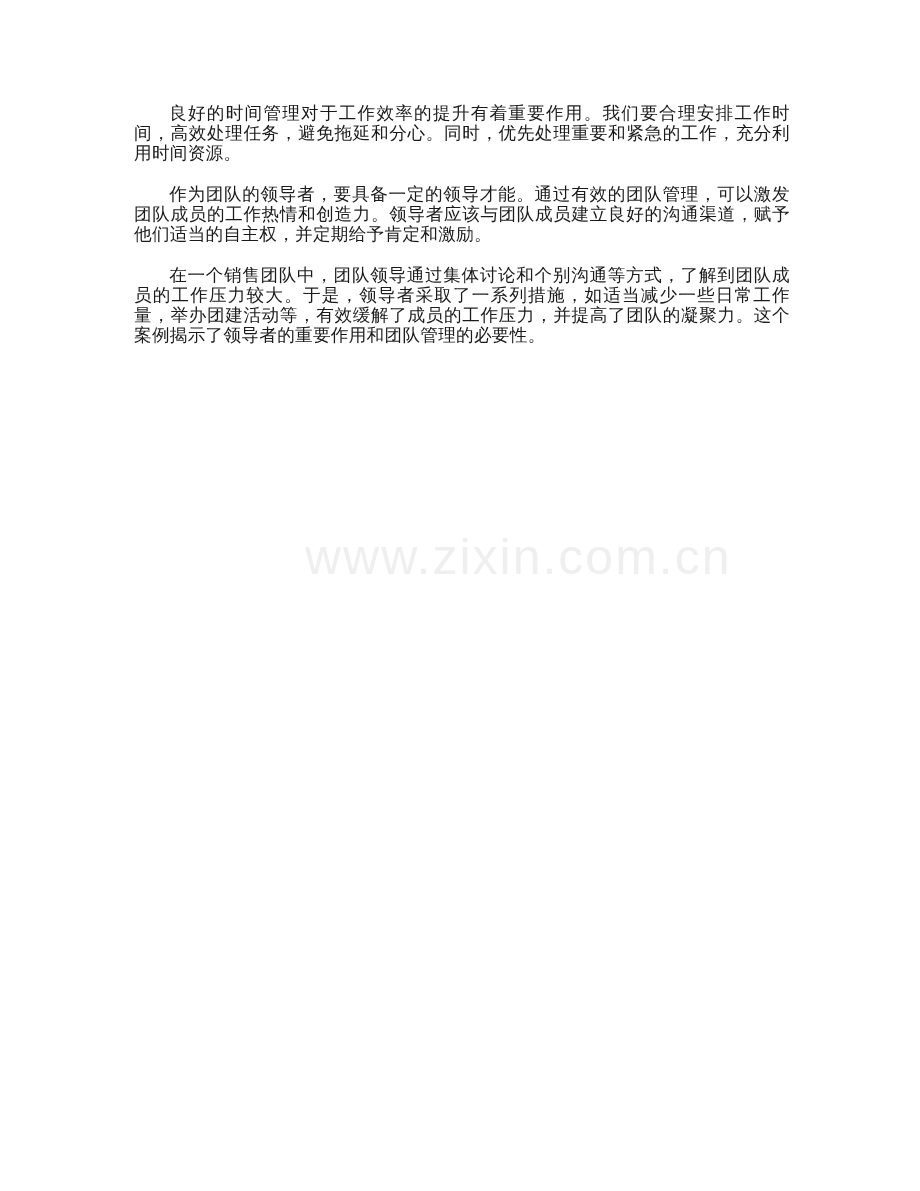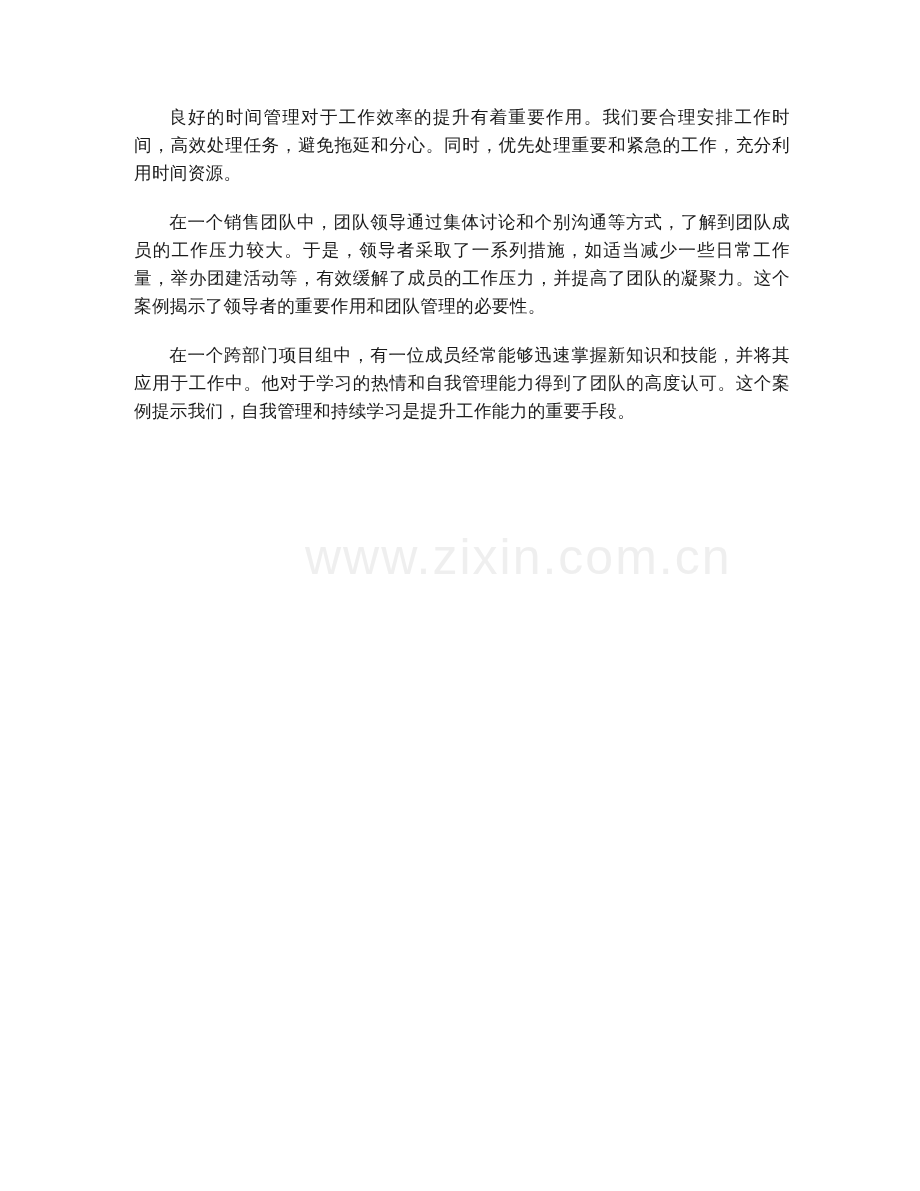--- a/index.html
+++ b/index.html
@@ -2,30 +2,30 @@
 <html><head>
   <meta charset="utf-8">
   <style>
     html, body { margin: 0; padding: 0; background: #ffffff; }
     body { width: 920px; height: 1191px; position: relative; overflow: hidden; }
     .page {
       position: absolute; left: 134px; top: 103px; width: 664px;
       font-family: "DejaVu Serif", "Liberation Serif", serif;
       font-size: 17.6px; color: #1a1a1a;
     }
-    .para { margin: 0 8px 21px 0; line-height: 28px; text-indent: 2em; text-align: justify; letter-spacing: 0.3px; font-family: Liberation Serif, serif; }
+    .para { margin: 0 8px 21px 0; line-height: 20px; text-indent: 2em; text-align: justify; letter-spacing: 0.3px; font-family: Liberation Serif, serif; }
     .heading { margin: 0 0 21px 0; line-height: 36px; text-indent: 1.7em; letter-spacing: 0.3px; }
     .watermark {
       position: absolute; left: 305px; top: 528px;
       font-family: "Liberation Sans", sans-serif; font-size: 50px;
       color: rgba(180,180,180,0.22); letter-spacing: 2px; pointer-events: none;
     }
   </style>
 </head>
 <body>
 
 <div class="page">
   <p class="para">良好的时间管理对于工作效率的提升有着重要作用。我们要合理安排工作时间，高效处理任务，避免拖延和分心。同时，优先处理重要和紧急的工作，充分利用时间资源。</p>
+  <p class="para">作为团队的领导者，要具备一定的领导才能。通过有效的团队管理，可以激发团队成员的工作热情和创造力。领导者应该与团队成员建立良好的沟通渠道，赋予他们适当的自主权，并定期给予肯定和激励。</p>
   <p class="para">在一个销售团队中，团队领导通过集体讨论和个别沟通等方式，了解到团队成员的工作压力较大。于是，领导者采取了一系列措施，如适当减少一些日常工作量，举办团建活动等，有效缓解了成员的工作压力，并提高了团队的凝聚力。这个案例揭示了领导者的重要作用和团队管理的必要性。</p>
-  <p class="para">在一个跨部门项目组中，有一位成员经常能够迅速掌握新知识和技能，并将其应用于工作中。他对于学习的热情和自我管理能力得到了团队的高度认可。这个案例提示我们，自我管理和持续学习是提升工作能力的重要手段。</p>
 </div>
 
 <div class="watermark">www.zixin.com.cn</div>
 
 </body></html>

